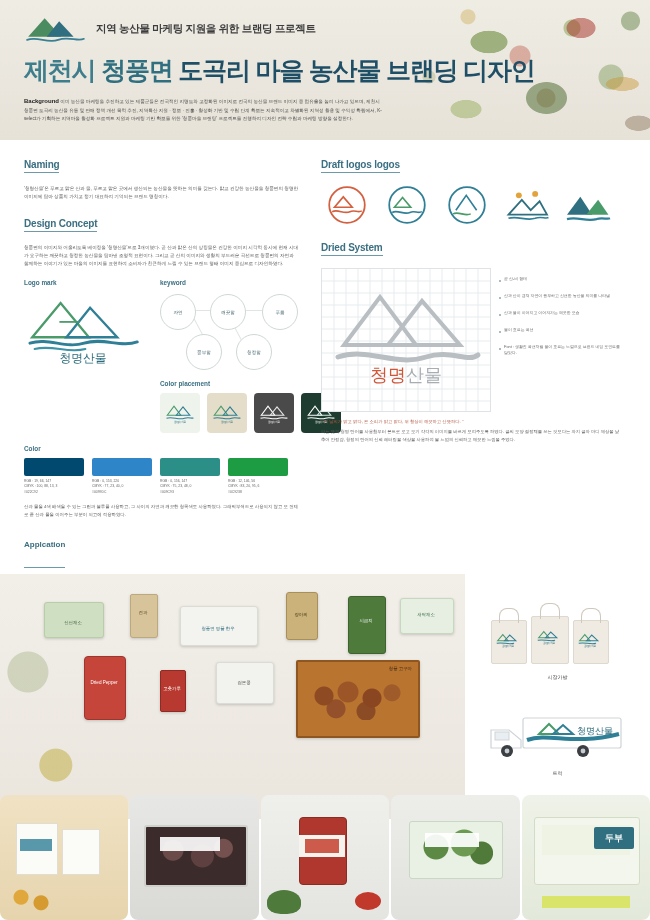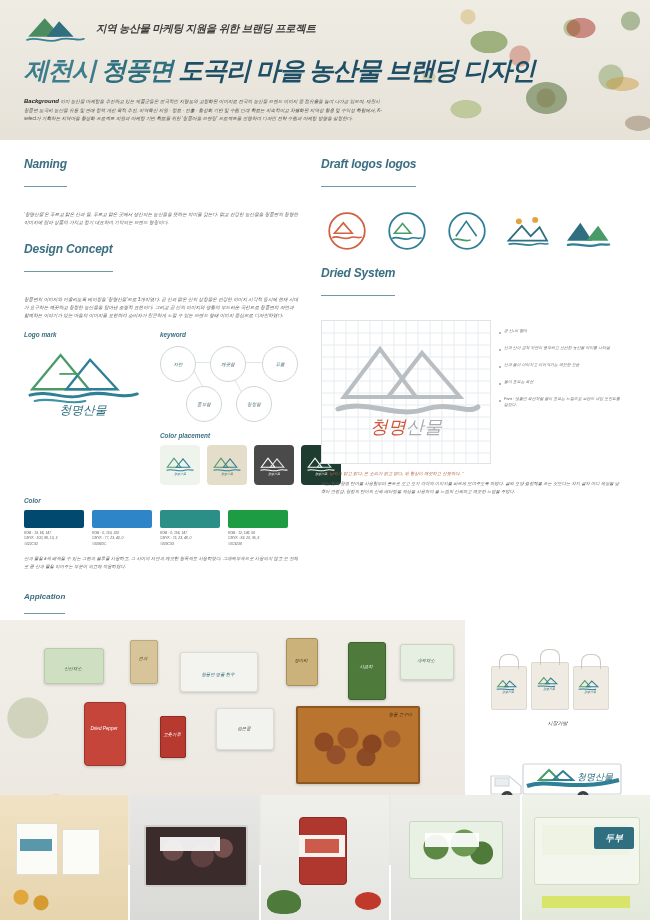--- a/index.html
+++ b/index.html
@@ -2,21 +2,21 @@
 <html><head>
 <meta charset="utf-8">
 <style>
   html,body{margin:0;padding:0;}
   body{
     width:650px;height:920px;overflow:hidden;
     background:#ffffff;
     font-family:"Liberation Sans", sans-serif;
     color:#333;
   }
-  .page{position:relative;width:650px;height:920px;overflow:hidden;font-style:italic;}
+  .page{position:relative;width:650px;height:920px;overflow:hidden;}
 
   
   .hero{position:relative;width:650px;height:140px;background:#e8e5dd;overflow:hidden;}
   .hero-bg{position:absolute;inset:0;
     background:
       radial-gradient(circle at 88% 20%, rgba(120,150,60,.45) 0 8px, transparent 9px),
       radial-gradient(circle at 80% 40%, rgba(180,60,40,.35) 0 10px, transparent 11px),
       radial-gradient(circle at 94% 55%, rgba(90,130,50,.35) 0 12px, transparent 13px),
       radial-gradient(circle at 72% 12%, rgba(200,160,60,.35) 0 7px, transparent 8px),
       radial-gradient(circle at 97% 15%, rgba(70,110,40,.4) 0 9px, transparent 10px),
@@ -43,22 +43,22 @@
   .hero-title .c2{color:#2f6f7f;}
   .hero-body{margin-top:9px;max-width:360px;font-size:4.6px;line-height:1.75;color:#4a4a4a;}
   .hero-body b{font-size:6px;color:#222;}
 
   
   .content{position:relative;padding:14px 24px 0 24px;}
   .cols{display:flex;gap:22px;}
   .col-l{width:275px;}
   .col-r{width:300px;}
 
-  .sec-title{font-size:12px;color:#3b6f82;font-weight:bold;border-bottom:1px solid #6c9aa8;
-    display:inline-block;padding-bottom:15px;margin-bottom:24px;letter-spacing:-.2px;}
+  .sec-title{font-size:10px;color:#3b6f82;font-weight:bold;border-bottom:1px solid #6c9aa8;
+    display:inline-block;padding-bottom:2px;margin-bottom:12px;letter-spacing:-.2px;}
   .para{font-size:4.6px;line-height:1.8;color:#555;margin:0 0 11px 0;}
 
   .sub-label{font-size:6.4px;color:#3b6f82;font-weight:bold;margin:0 0 6px 0;}
 
   
   .logo-row{display:flex;gap:18px;}
   .logo-box{width:120px;}
   .logo-main{width:118px;height:74px;}
   .kw-box{flex:1;}
   .kw-wrap{position:relative;width:150px;height:78px;}
@@ -89,38 +89,38 @@
   .grid-notes{flex:1;font-size:3.9px;line-height:1.55;color:#666;padding-top:8px;}
   .grid-notes div{margin-bottom:11px;position:relative;padding-left:5px;}
   .grid-notes div:before{content:"";position:absolute;left:0;top:4px;width:2px;height:2px;background:#8aa6b0;border-radius:50%;}
 
   .quote{font-size:4.3px;color:#b0553e;margin-top:7px;}
   .r-note{font-size:4.3px;line-height:1.8;color:#5c5c5c;margin-top:3px;}
 
   
   .app-head{padding:10px 24px 6px 24px;}
   .app-title{font-size:8px;color:#3b6f82;font-weight:bold;border-bottom:1px solid #6c9aa8;
-    display:inline-block;padding-bottom:12px;}
+    display:inline-block;padding-bottom:18px;}
 
   .app-stage{position:relative;width:650px;height:245px;background:#efece6;overflow:hidden;}
   .app-left{position:absolute;left:0;top:0;width:465px;height:245px;
     background:
       radial-gradient(circle at 12% 78%, rgba(190,170,60,.5) 0 16px, transparent 17px),
       radial-gradient(circle at 6% 40%, rgba(120,140,70,.25) 0 20px, transparent 21px),
       linear-gradient(180deg,#f2efe9,#eae6de);}
   .prod{position:absolute;border-radius:3px;box-shadow:0 1px 3px rgba(0,0,0,.18);}
   .lbl{position:absolute;font-size:4.4px;color:#444;text-align:center;}
 
   .app-right{position:absolute;right:0;top:0;width:185px;height:245px;background:#fff;}
   .bag{position:absolute;background:#efeae2;border:1px solid #ded8ce;border-radius:2px;}
   .bag-handle{position:absolute;border:1px solid #cfc8bd;border-bottom:none;border-radius:8px 8px 0 0;}
 
   
   .strip{position:absolute;left:0;bottom:0;width:650px;height:125px;display:flex;gap:2px;}
-  .ph{flex:1;position:relative;overflow:hidden;}
+  .ph{flex:1;position:relative;overflow:hidden;border-radius:8px;}
 </style>
 </head>
 <body>
 
 <div class="page">
 
   <div class="hero">
     <div class="hero-bg"></div>
     <div class="hero-veg"></div>
     <div class="hero-inner">

